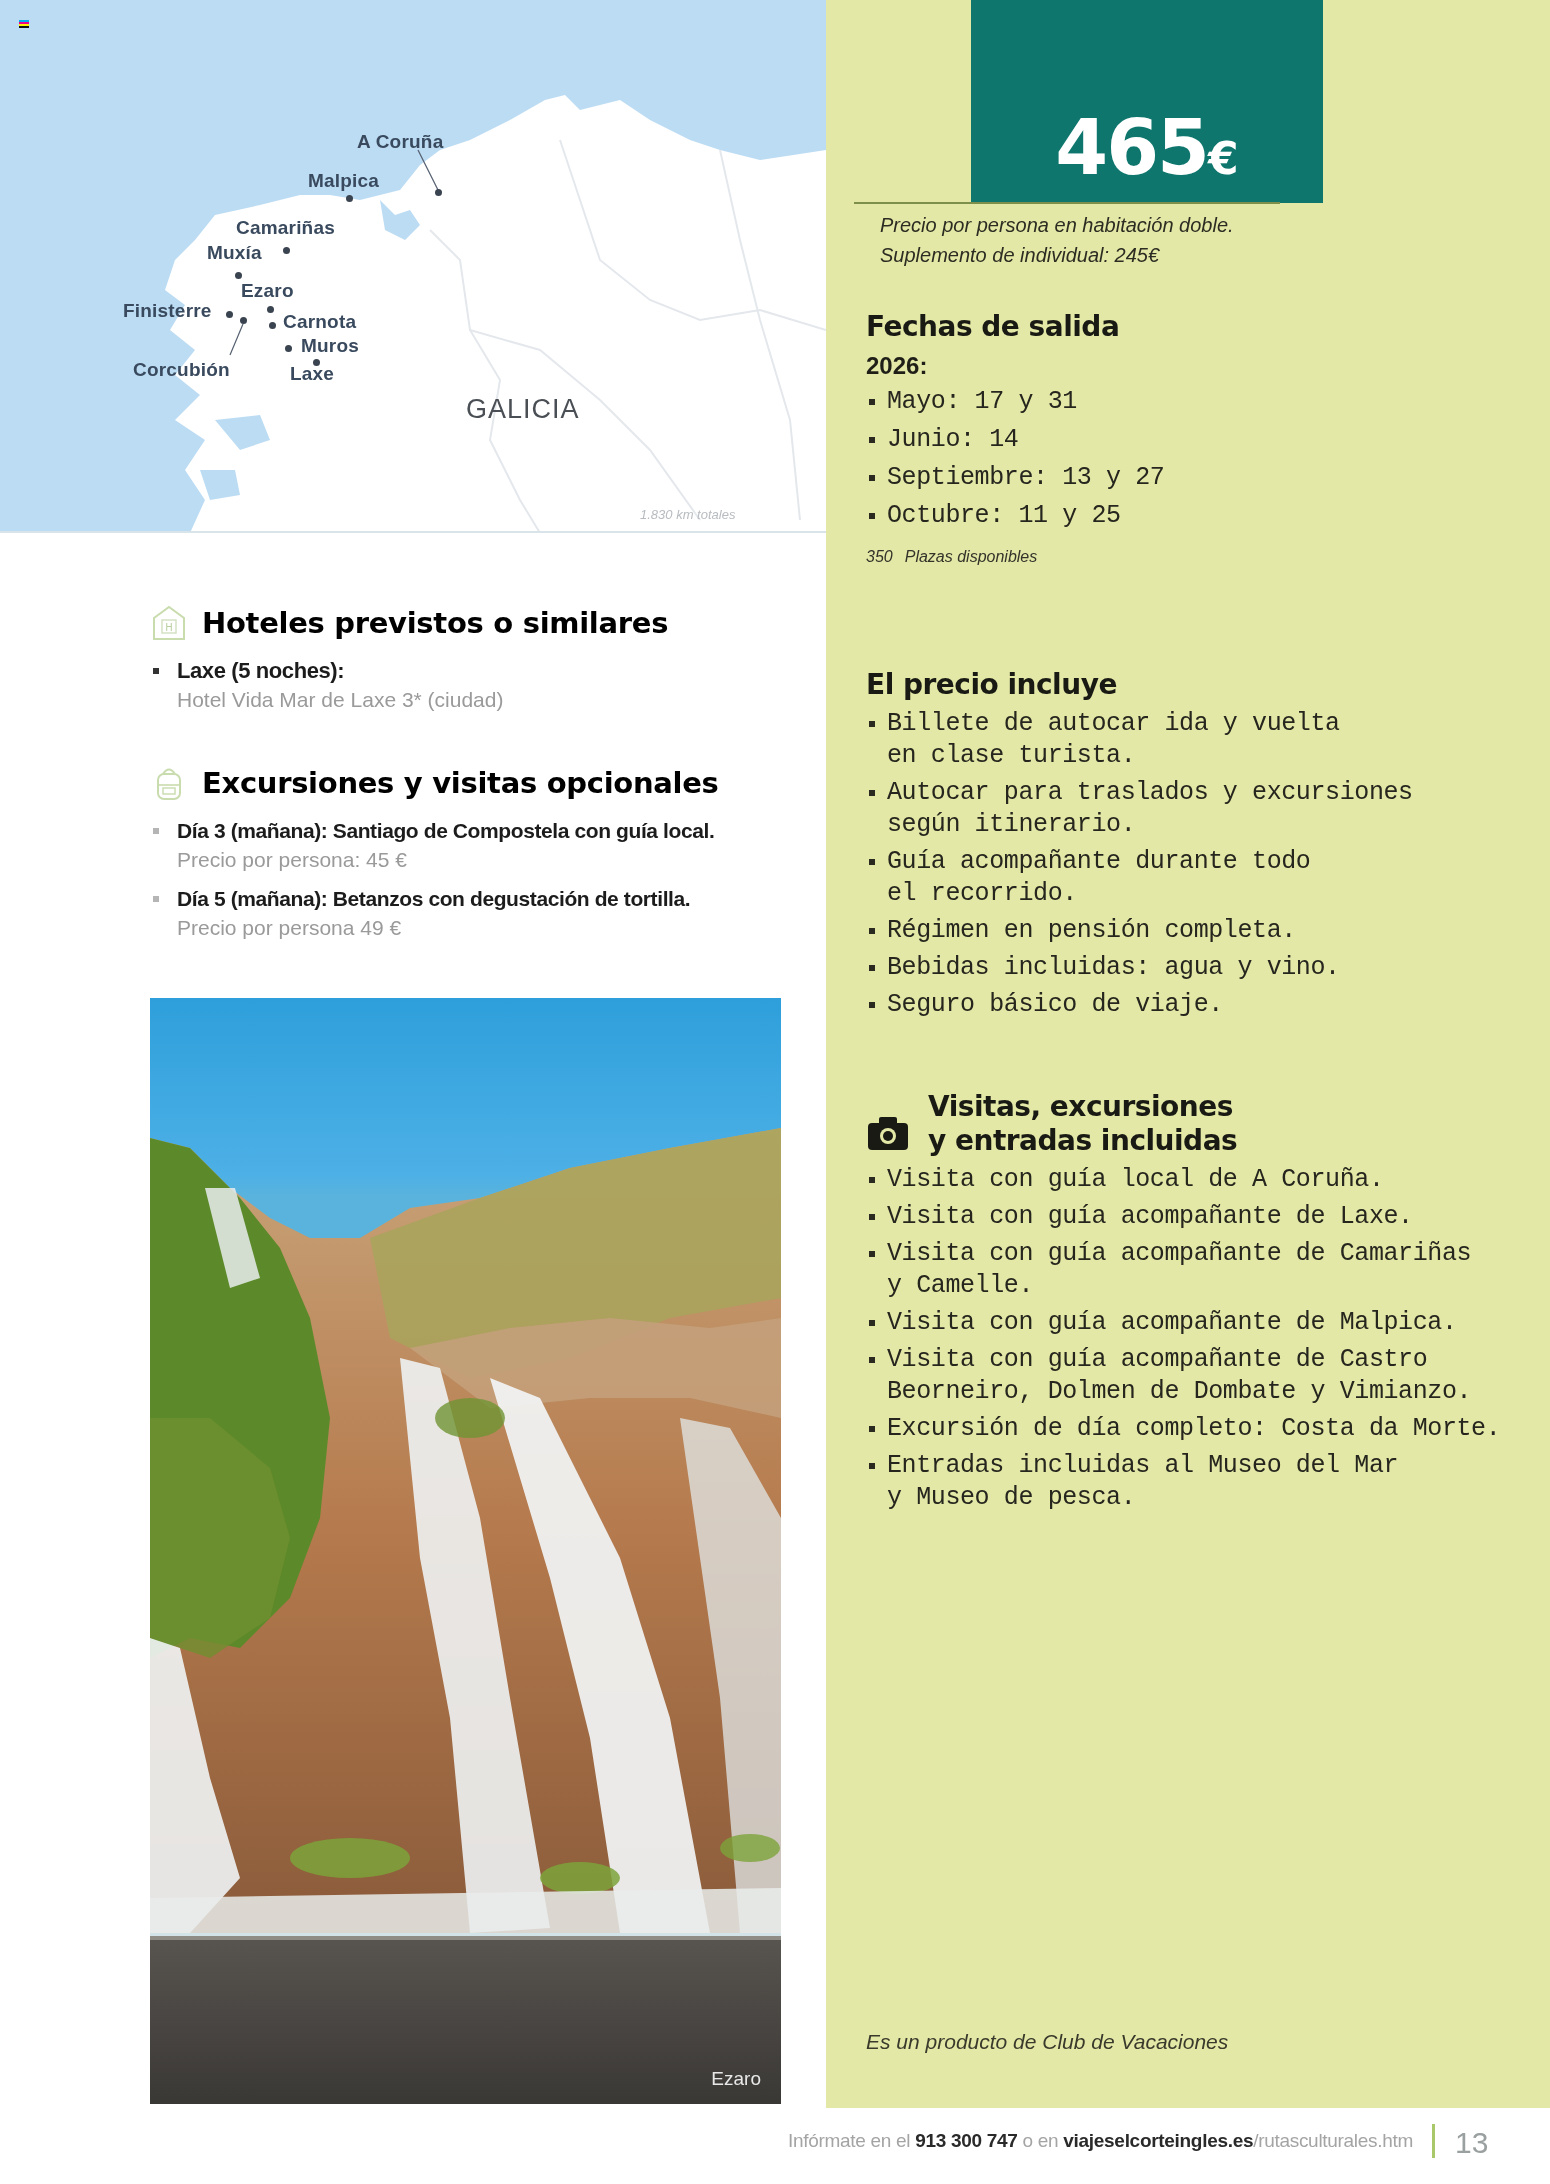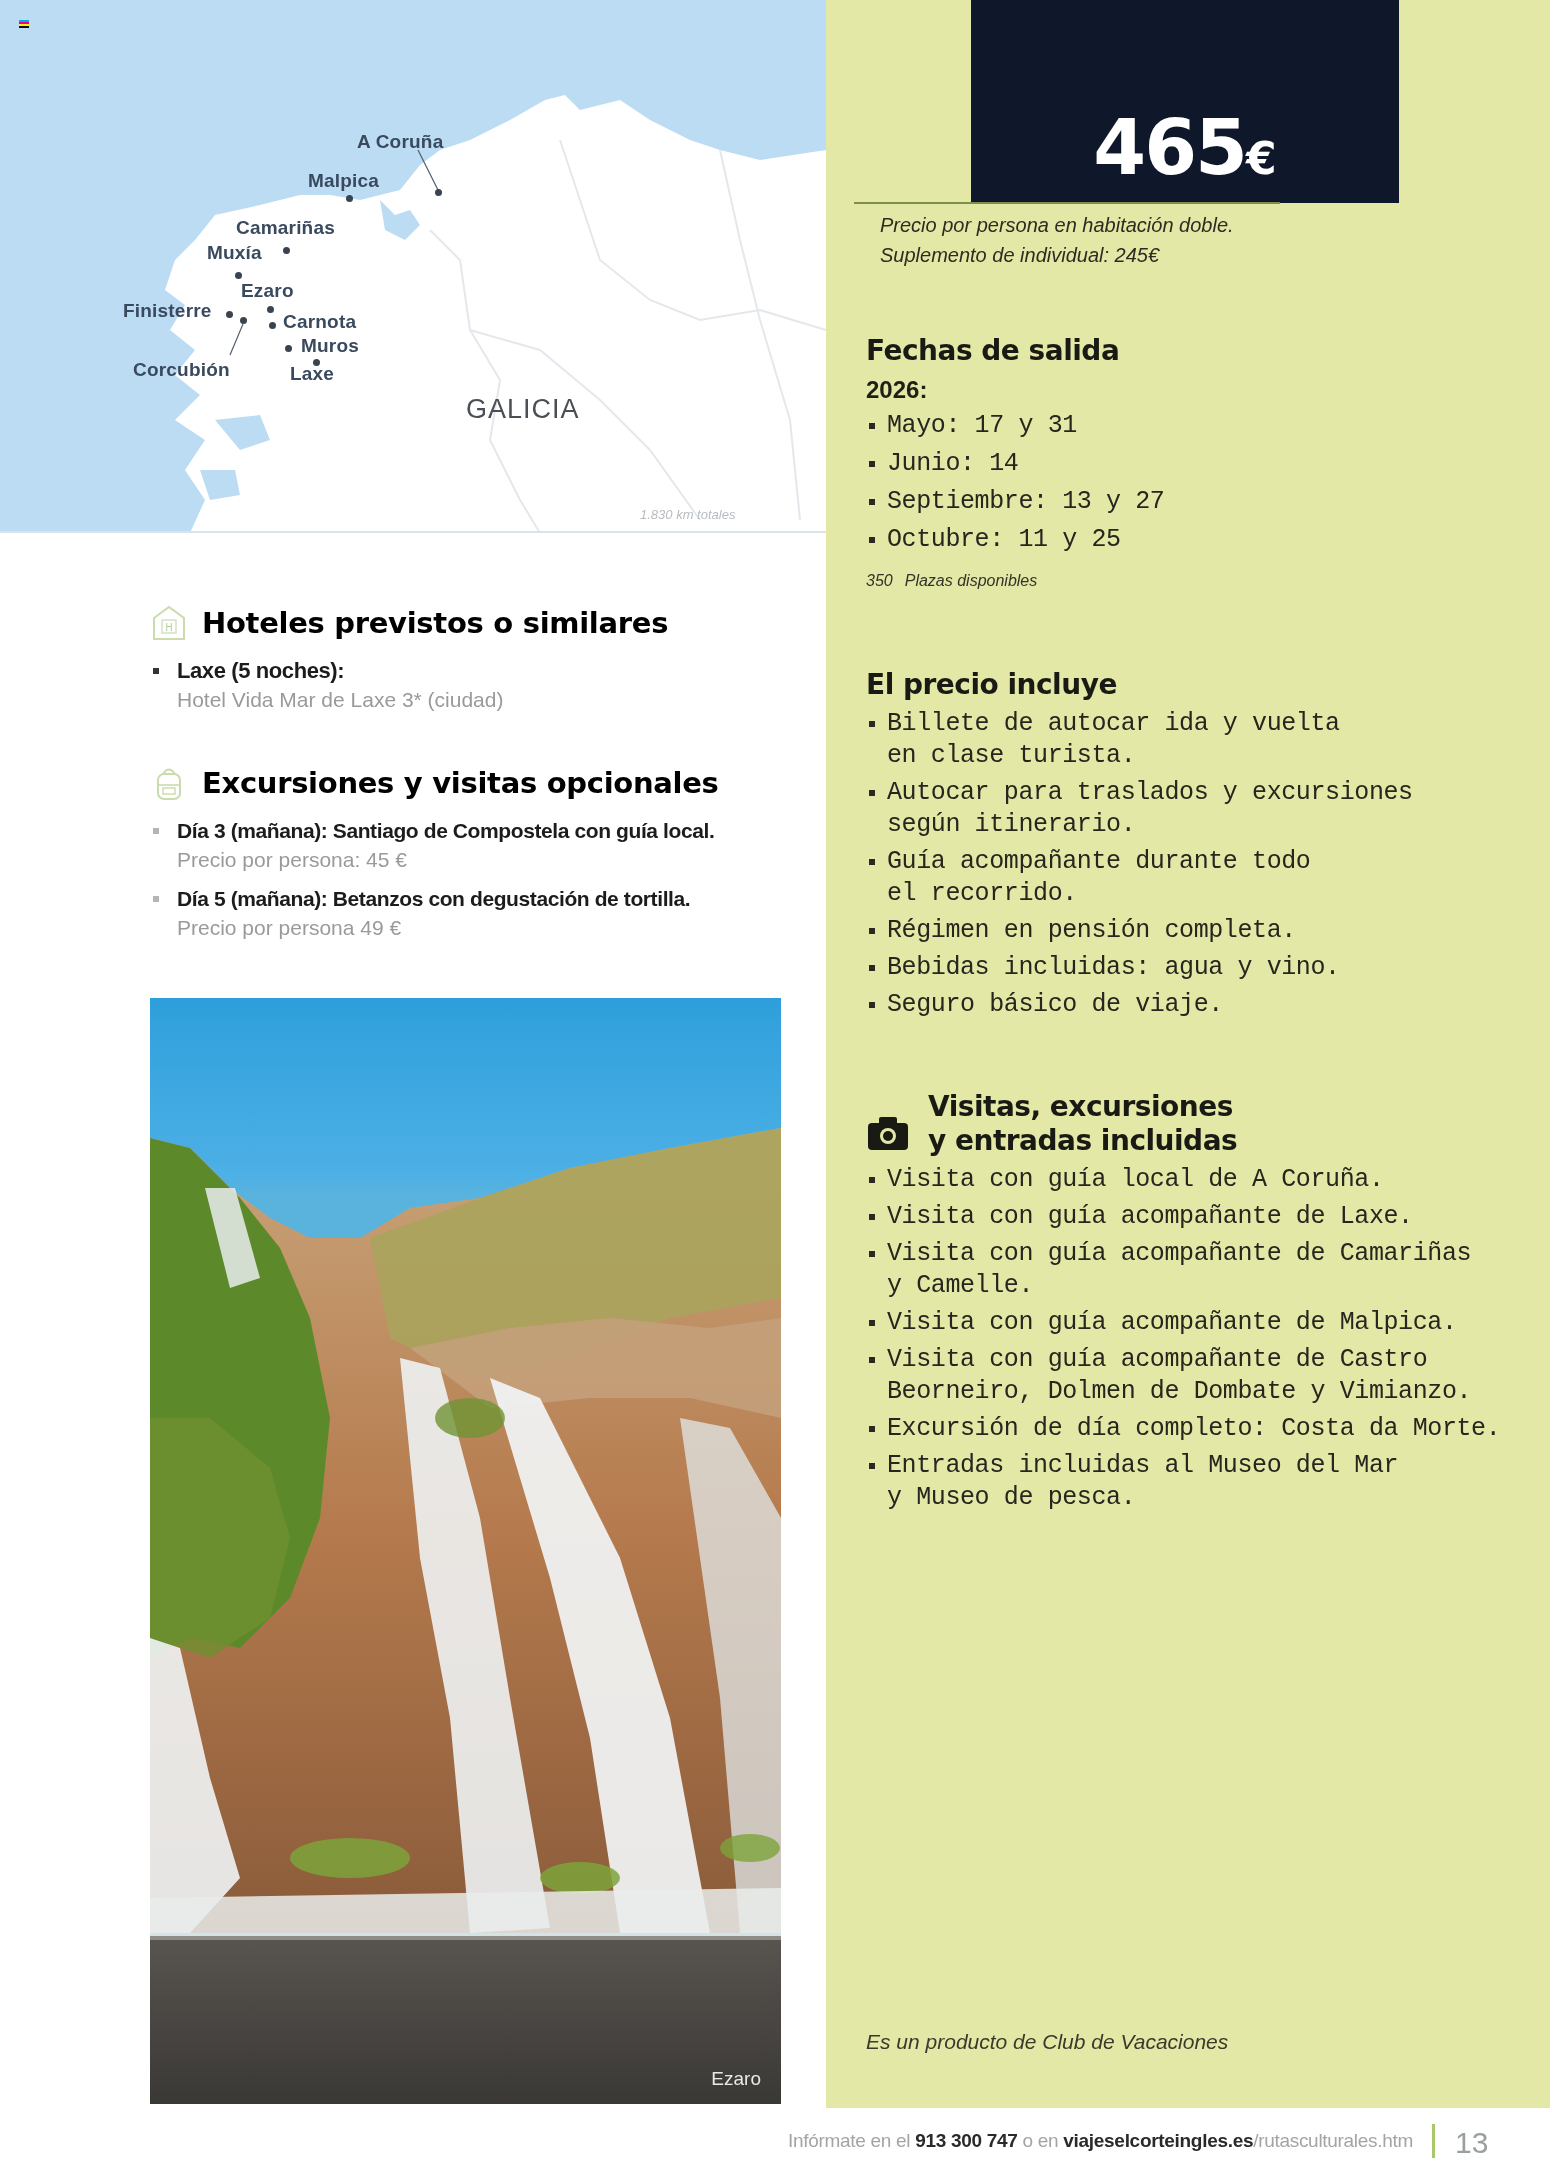--- a/index.html
+++ b/index.html
@@ -22,22 +22,22 @@
   .map-dot { position: absolute; width: 7px; height: 7px; border-radius: 50%; background: #3a4350; }
   .map-region { position: absolute; left: 466px; top: 394px; font-size: 27px; color: #4a4f55; letter-spacing: 1px; }
   .map-km { position: absolute; left: 640px; top: 507px; font-size: 13px; color: #b8bcc0; font-style: italic; }
 
   
   .right-col {
     position: absolute; left: 826px; top: 0; width: 724px; height: 2108px;
     background: #e3e8a6;
   }
   .price-box {
-    position: absolute; left: 145px; top: 0; width: 428px; height: 203px;
-    background: #0f172a;
+    position: absolute; left: 145px; top: 0; width: 352px; height: 203px;
+    background: #0f766e;
   }
   .price-value {
     position: absolute; left: 0; right: 0; top: 110px;
     text-align: center; color: #ffffff; font-family: "DejaVu Sans", sans-serif;
     font-weight: bold; font-size: 76px; letter-spacing: -2px; line-height: 1;
   }
   .price-value .cur { font-size: 44px; letter-spacing: 0; }
   .price-rule { position: absolute; left: 28px; top: 202px; width: 426px; height: 2px; background: #7d8f4a; }
   .price-note {
     position: absolute; left: 54px; top: 210px; font-size: 20px; font-style: italic;
@@ -237,21 +237,21 @@
     <div class="price-value">
       <span>465</span><span class="cur">€</span>
     </div>
   </div>
   <div class="price-rule"></div>
   <div class="price-note">
     <div>Precio por persona en habitación doble.</div>
     <div>Suplemento de individual: 245€</div>
   </div>
 
-  <div class="rc-section" style="top:334px">
+  <div class="rc-section" style="top:310px">
     <div class="rc-heading">Fechas de salida</div>
     <div class="rc-sub">2026:</div>
     <ul class="rc-list" style="margin-top:4px">
       <li style="margin-bottom:6px">Mayo: 17 y 31</li>
       <li style="margin-bottom:6px">Junio: 14</li>
       <li style="margin-bottom:6px">Septiembre: 13 y 27</li>
       <li style="">Octubre: 11 y 25</li>
     </ul>
     <div class="plazas">
       <span class="num">350</span><span>Plazas disponibles</span>

